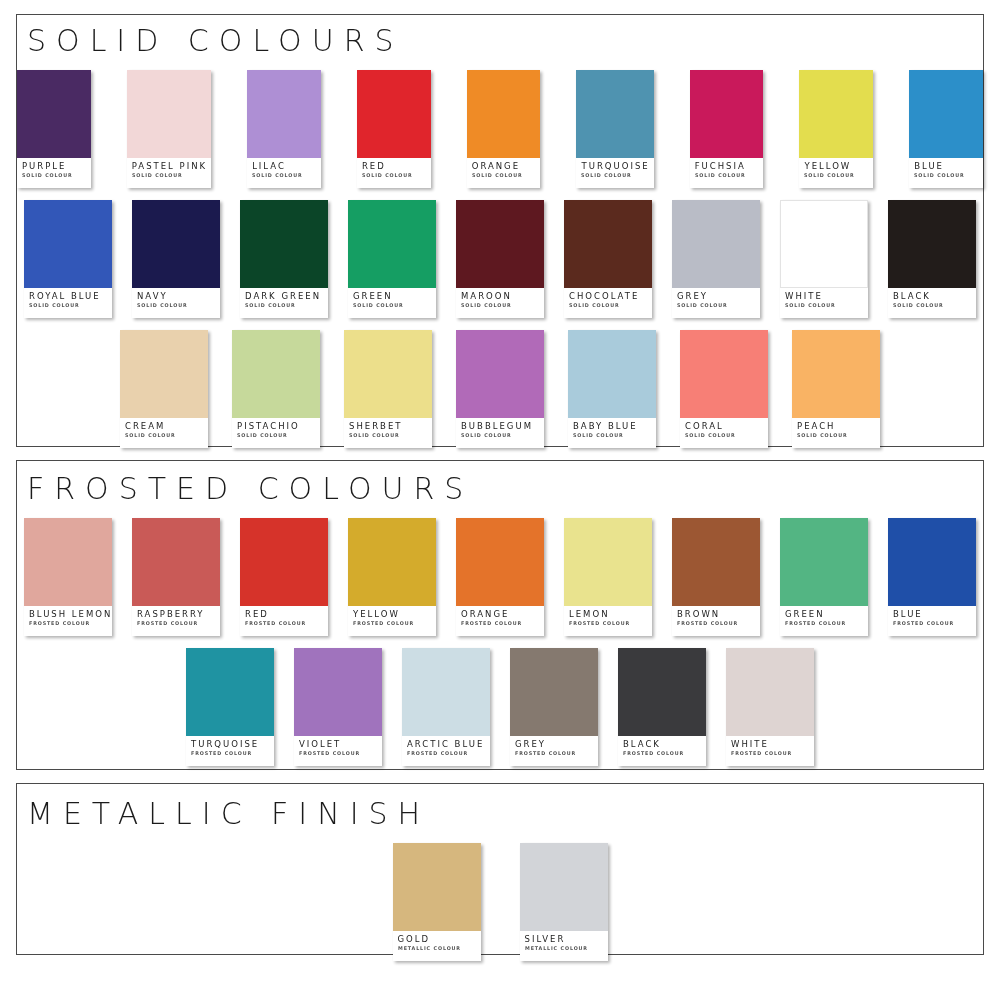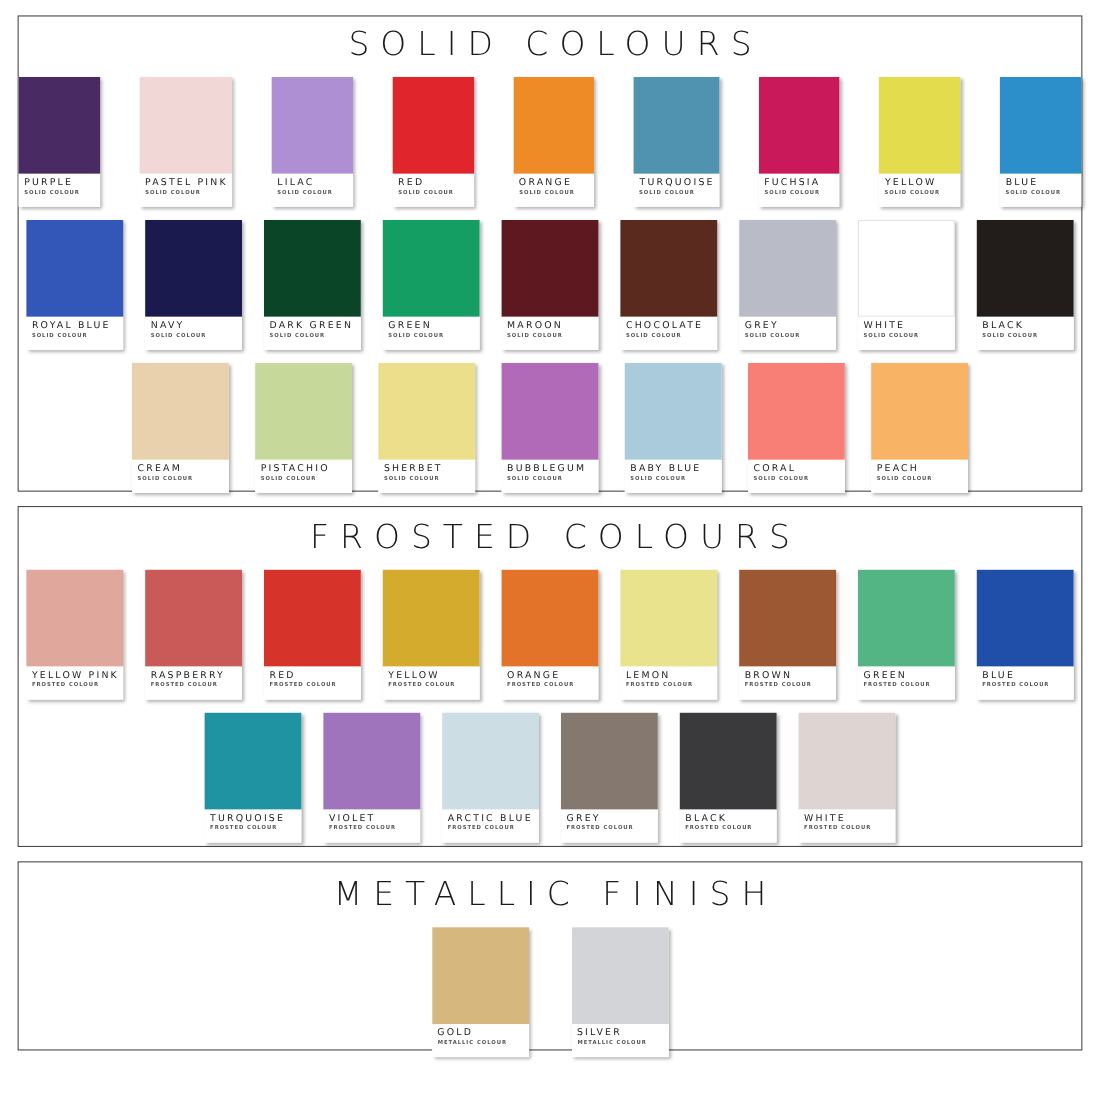--- a/index.html
+++ b/index.html
@@ -29,21 +29,20 @@
     border: 1.5px solid #4a4a4a;
     background: #ffffff;
     box-sizing: border-box;
     position: relative;
   }
   .panel-solid   { height: 433px; }
   .panel-frosted { height: 310px; }
   .panel-metallic{ height: 172px; }
 
   .section-title {
-    text-align: center;
     font-family: "DejaVu Sans", sans-serif;
     font-weight: 300;
     font-size: 30px;
     letter-spacing: 10px;
     color: #1b1b1b;
     padding-top: 11px;
     padding-left: 10px;
     line-height: 1;
     white-space: nowrap;
   }
@@ -295,21 +294,21 @@
         </div>
       </div>
   </div>
 
   <div class="panel panel-frosted">
     <div class="section-title">FROSTED COLOURS</div>
     <div class="row row-frosted-1">
         <div class="swatch">
           <div class="swatch-chip" style="background-color: rgb(224, 167, 157);"></div>
           <div class="swatch-label">
-            <div class="swatch-name">YELLOW PINK</div>
+            <div class="swatch-name">BLUSH LEMON</div>
             <div class="swatch-sub">FROSTED COLOUR</div>
           </div>
         </div>
         <div class="swatch">
           <div class="swatch-chip" style="background-color: rgb(201, 90, 87);"></div>
           <div class="swatch-label">
             <div class="swatch-name">RASPBERRY</div>
             <div class="swatch-sub">FROSTED COLOUR</div>
           </div>
         </div>

